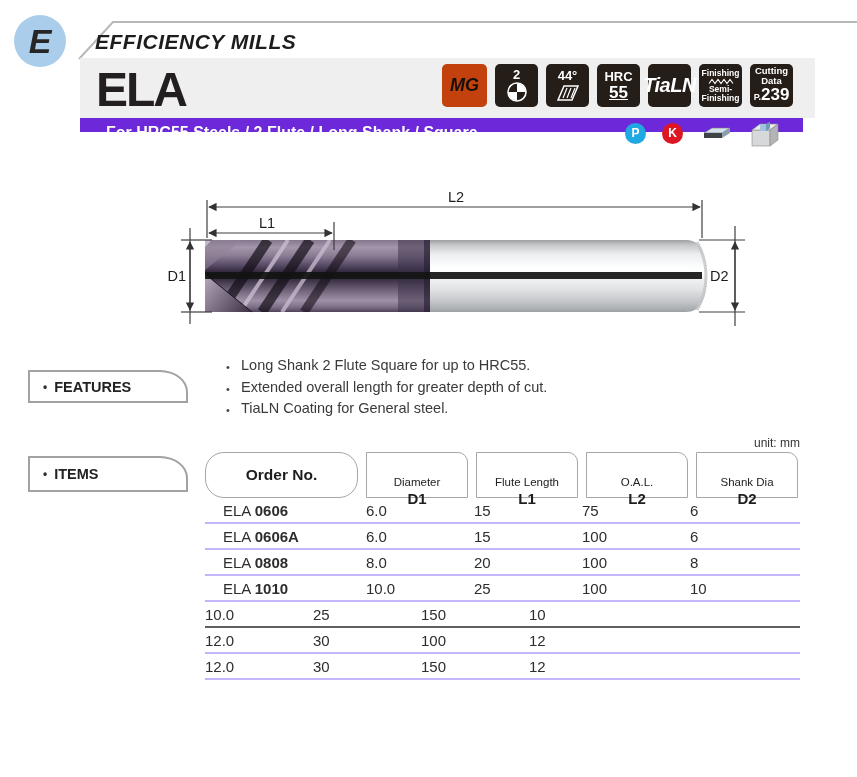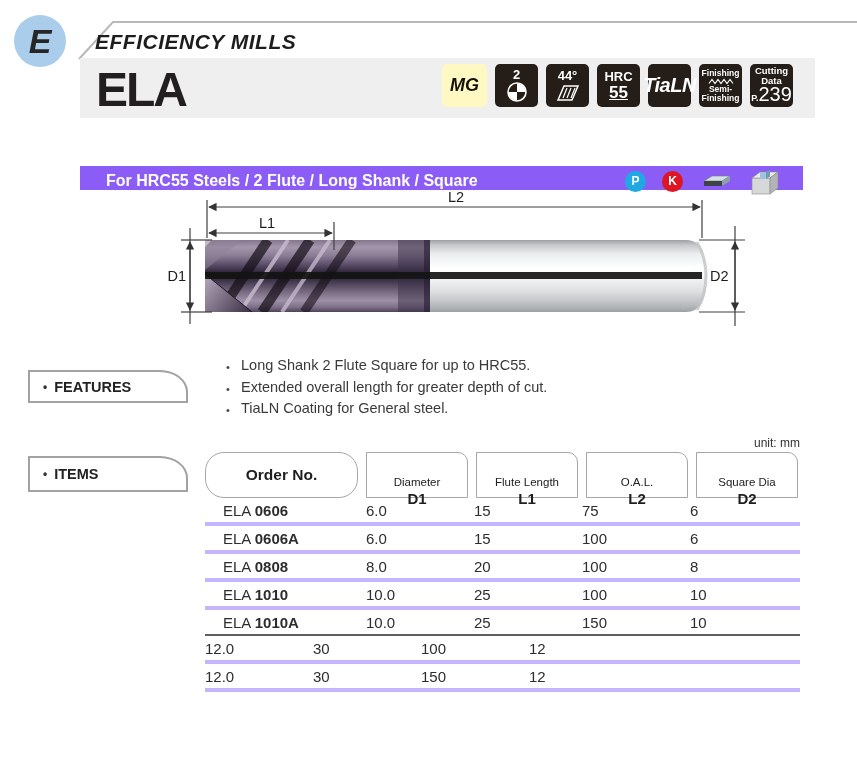--- a/index.html
+++ b/index.html
@@ -9,34 +9,34 @@
   
   .banner-svg{position:absolute;left:0;top:0;}
   .e-circle{position:absolute;left:14px;top:15px;width:52px;height:52px;border-radius:50%;background:#a9cdea;display:flex;align-items:center;justify-content:center;font-size:34px;font-weight:bold;font-style:italic;color:#262626;}
   .series-title{position:absolute;left:95px;top:30px;font-size:21px;font-weight:bold;font-style:italic;letter-spacing:.5px;color:#1d1d1d;}
 
   
   .band{position:absolute;left:80px;top:58px;width:735px;height:60px;background:#f0eff0;}
   .model{position:absolute;left:16px;top:4px;font-size:48px;font-weight:bold;letter-spacing:-2px;color:#231f20;}
   .badges{position:absolute;left:362px;top:6px;display:flex;gap:8px;}
   .badge{height:43px;border-radius:5px;box-sizing:border-box;display:flex;flex-direction:column;align-items:center;justify-content:center;}
-  .badge.mg{width:45px;background:#fef9c3;color:#15100c;font-size:18px;font-weight:bold;font-style:italic;}
+  .badge.mg{width:45px;background:#c2410c;color:#15100c;font-size:18px;font-weight:bold;font-style:italic;}
   .badge.black{width:43px;background:#241d18;color:#fff;}
   .b-top{font-size:13px;font-weight:bold;line-height:13px;}
   .hrc1{font-size:13px;font-weight:bold;line-height:14px;}
   .hrc2{font-size:17px;font-weight:bold;line-height:17px;text-decoration:underline;}
   .coating-text{font-size:20px;font-weight:bold;font-style:italic;letter-spacing:-.5px;}
   .fin-line{font-size:8.5px;font-weight:bold;line-height:9px;}
   .cut-line{font-size:9.5px;font-weight:bold;line-height:10px;}
   .cut-page{line-height:15px;margin-top:1px;}
   .cut-prefix{font-size:9px;font-weight:bold;}
-  .cut-num{font-size:20px;font-weight:normal;}
-
-  
-  .black-bar{position:absolute;left:80px;top:118px;width:723px;height:24px;background:#8b5cf6;margin-top:48px;}
+  .cut-num{font-size:17px;font-weight:bold;}
+
+  
+  .black-bar{position:absolute;left:80px;top:118px;width:723px;height:14px;background:#6d28d9;}
   .subtitle{position:absolute;left:26px;top:0;line-height:30px;font-size:16px;font-weight:bold;color:#ffffff;}
   .bar-icons{position:absolute;right:22px;top:0;height:30px;display:flex;align-items:center;gap:16px;}
   .pk{width:21px;height:21px;border-radius:50%;display:flex;align-items:center;justify-content:center;color:#fff;font-size:12px;font-weight:bold;}
   .pk.p{background:#1fa8e1;}
   .pk.k{background:#de1522;}
 
   
   .label-box{position:absolute;left:28px;width:160px;box-sizing:border-box;border:2px solid #a2a2a2;border-top-right-radius:28px 22px;background:#fff;display:flex;align-items:center;padding-left:13px;font-weight:bold;font-size:14.5px;color:#222;}
   .label-box .lb-bullet{font-size:12px;margin-right:7px;color:#333;}
   .features-box{top:370px;height:33px;}
@@ -48,21 +48,21 @@
   
   .unit-note{position:absolute;left:700px;top:436px;width:100px;text-align:right;font-size:12px;color:#333;}
   .thead{position:absolute;left:205px;top:452px;display:flex;}
   .hbox{border:1px solid #a6a6a6;border-top-right-radius:10px;height:46px;box-sizing:border-box;background:#fff;text-align:center;}
   .hbox.order{width:153px;margin-right:8px;line-height:44px;font-weight:bold;font-size:15.5px;color:#1e1e1e;border-radius:19px;}
   .hbox.val{width:102px;margin-right:8px;padding-top:23px;}
   .hbox.val.last{margin-right:0;}
   .hlabel{font-size:11.5px;color:#222;}
   .hsym{font-size:15px;font-weight:bold;margin-top:2px;color:#1e1e1e;}
   .tbody{position:absolute;left:205px;top:498px;width:595px;}
-  .trow{display:flex;align-items:center;height:24px;border-bottom:4px solid #c4b5fd;font-size:15px;color:#2d2d2d;}
+  .trow{display:flex;align-items:center;height:24px;border-bottom:2px solid #c4b5fd;font-size:15px;color:#2d2d2d;}
   .trow.thick{border-bottom:2px solid #5f5f5f;}
   .c-order{width:161px;padding-left:18px;box-sizing:border-box;white-space:pre;}
   .c-order .code{font-weight:bold;}
   .c-val{width:108px;}
 </style>
 </head>
 <body>
 
 <svg class="banner-svg" width="857" height="70" viewBox="0 0 857 70">
   <polyline points="857,22 113,22 79,59" fill="none" stroke="#b8b8b8" stroke-width="2"></polyline>
@@ -269,21 +269,21 @@
   </div>
   <div class="hbox val">
     <div class="hlabel">Flute Length</div>
     <div class="hsym">L1</div>
   </div>
   <div class="hbox val">
     <div class="hlabel">O.A.L.</div>
     <div class="hsym">L2</div>
   </div>
   <div class="hbox val last">
-    <div class="hlabel">Square Dia</div>
+    <div class="hlabel">Shank Dia</div>
     <div class="hsym">D2</div>
   </div>
 </div>
 
 <div class="tbody">
     <div class="trow">
       <div class="tcell c-order"><span>ELA</span> <span class="code">0606</span></div>
       <div class="tcell c-val">6.0</div>
       <div class="tcell c-val">15</div>
       <div class="tcell c-val">75</div>
@@ -304,21 +304,20 @@
       <div class="tcell c-val">8</div>
     </div>
     <div class="trow">
       <div class="tcell c-order"><span>ELA</span> <span class="code">1010</span></div>
       <div class="tcell c-val">10.0</div>
       <div class="tcell c-val">25</div>
       <div class="tcell c-val">100</div>
       <div class="tcell c-val">10</div>
     </div>
     <div class="trow thick">
-      <div class="tcell c-order"><span>ELA</span> <span class="code">1010A</span></div>
       <div class="tcell c-val">10.0</div>
       <div class="tcell c-val">25</div>
       <div class="tcell c-val">150</div>
       <div class="tcell c-val">10</div>
     </div>
     <div class="trow">
       <div class="tcell c-val">12.0</div>
       <div class="tcell c-val">30</div>
       <div class="tcell c-val">100</div>
       <div class="tcell c-val">12</div>

